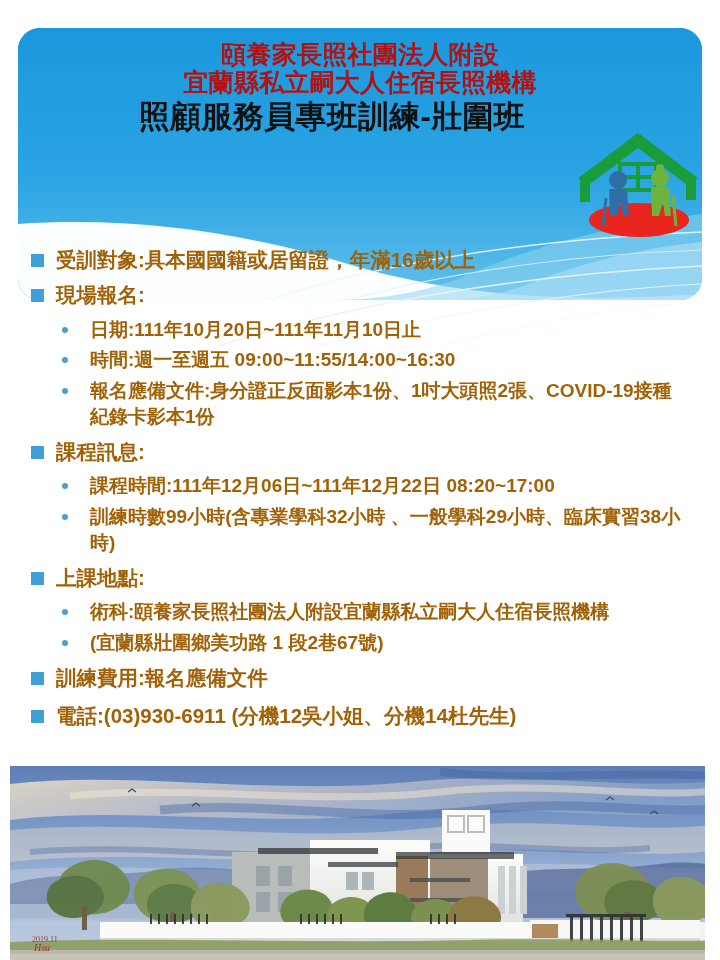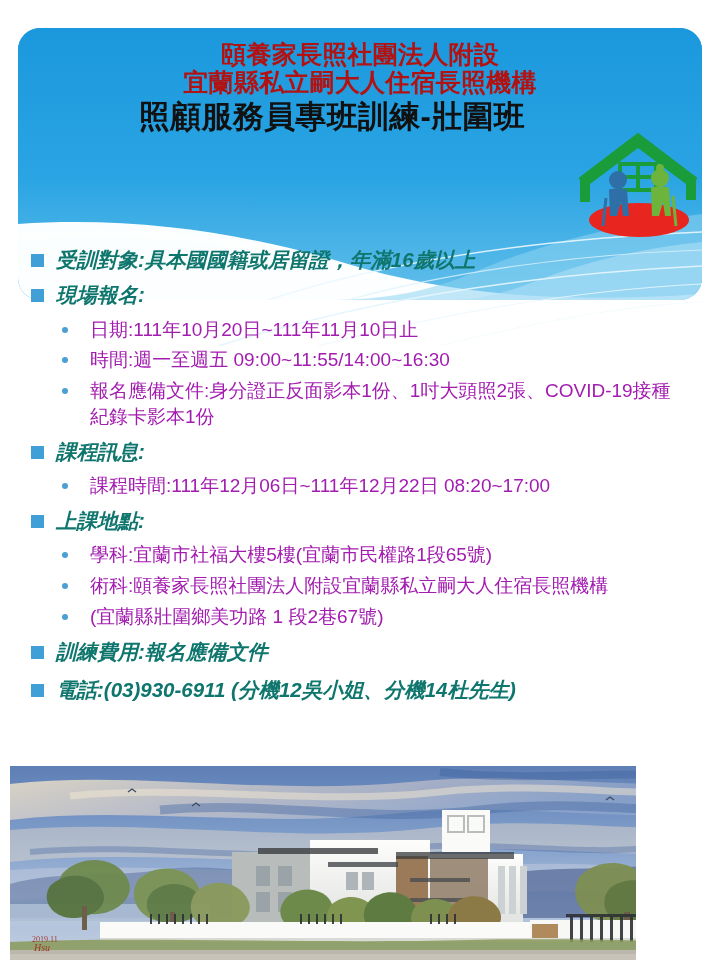--- a/index.html
+++ b/index.html
@@ -85,63 +85,62 @@
     top: 246px;
     width: 720px;
     z-index: 8;
   }
 
   .lvl1 {
     position: relative;
     padding-left: 56px;
     padding-right: 18px;
     margin: 0 0 7px 0;
-    color: #0f766e;
+    color: #a16207;
     font-size: 20.5px;
     font-weight: bold;
     line-height: 1.38;
-    font-style: italic;
   }
   .lvl1 .sq {
     position: absolute;
     left: 31px;
     top: 8px;
     width: 13px;
     height: 13px;
     background: #3f9fd6;
   }
 
   .lvl2 {
     position: relative;
     padding-left: 90px;
     padding-right: 32px;
     margin: 0 0 5px 0;
-    color: #a21caf;
+    color: #a16207;
     font-size: 19px;
-    font-weight: normal;
+    font-weight: bold;
     line-height: 1.36;
   }
   .lvl2 .dot {
     position: absolute;
     left: 62px;
     top: 10px;
     width: 6px;
     height: 6px;
     border-radius: 50%;
     background: #4a9fd4;
   }
 
   .gap-sm { height: 3px; }
 
   
   .photo-frame {
     position: absolute;
     left: 10px;
     top: 766px;
-    width: 626px;
+    width: 695px;
     height: 194px;
     overflow: hidden;
     background: #8ea7c4;
   }
   .photo-svg {
     width: 710px;
     height: 194px;
     display: block;
   }
 </style>
@@ -233,30 +232,30 @@
     <div class="gap-sm"></div>
 
     <div class="lvl1">
       <span class="sq"></span>
       <span>課程訊息:</span>
     </div>
     <div class="lvl2">
       <span class="dot"></span>
       <span>課程時間:111年12月06日~111年12月22日 08:20~17:00</span>
     </div>
+    <div class="lvl2">
+      <span class="dot"></span>
+      <span>訓練時數99小時(含專業學科32小時 、一般學科29小時、臨床實習38小時)</span>
+    </div>
 
     <div class="gap-sm"></div>
 
     <div class="lvl1">
       <span class="sq"></span>
       <span>上課地點:</span>
-    </div>
-    <div class="lvl2">
-      <span class="dot"></span>
-      <span>學科:宜蘭市社福大樓5樓(宜蘭市民權路1段65號)</span>
     </div>
     <div class="lvl2">
       <span class="dot"></span>
       <span>術科:頤養家長照社團法人附設宜蘭縣私立嗣大人住宿長照機構</span>
     </div>
     <div class="lvl2">
       <span class="dot"></span>
       <span>(宜蘭縣壯圍鄉美功路 1 段2巷67號)</span>
     </div>
 

